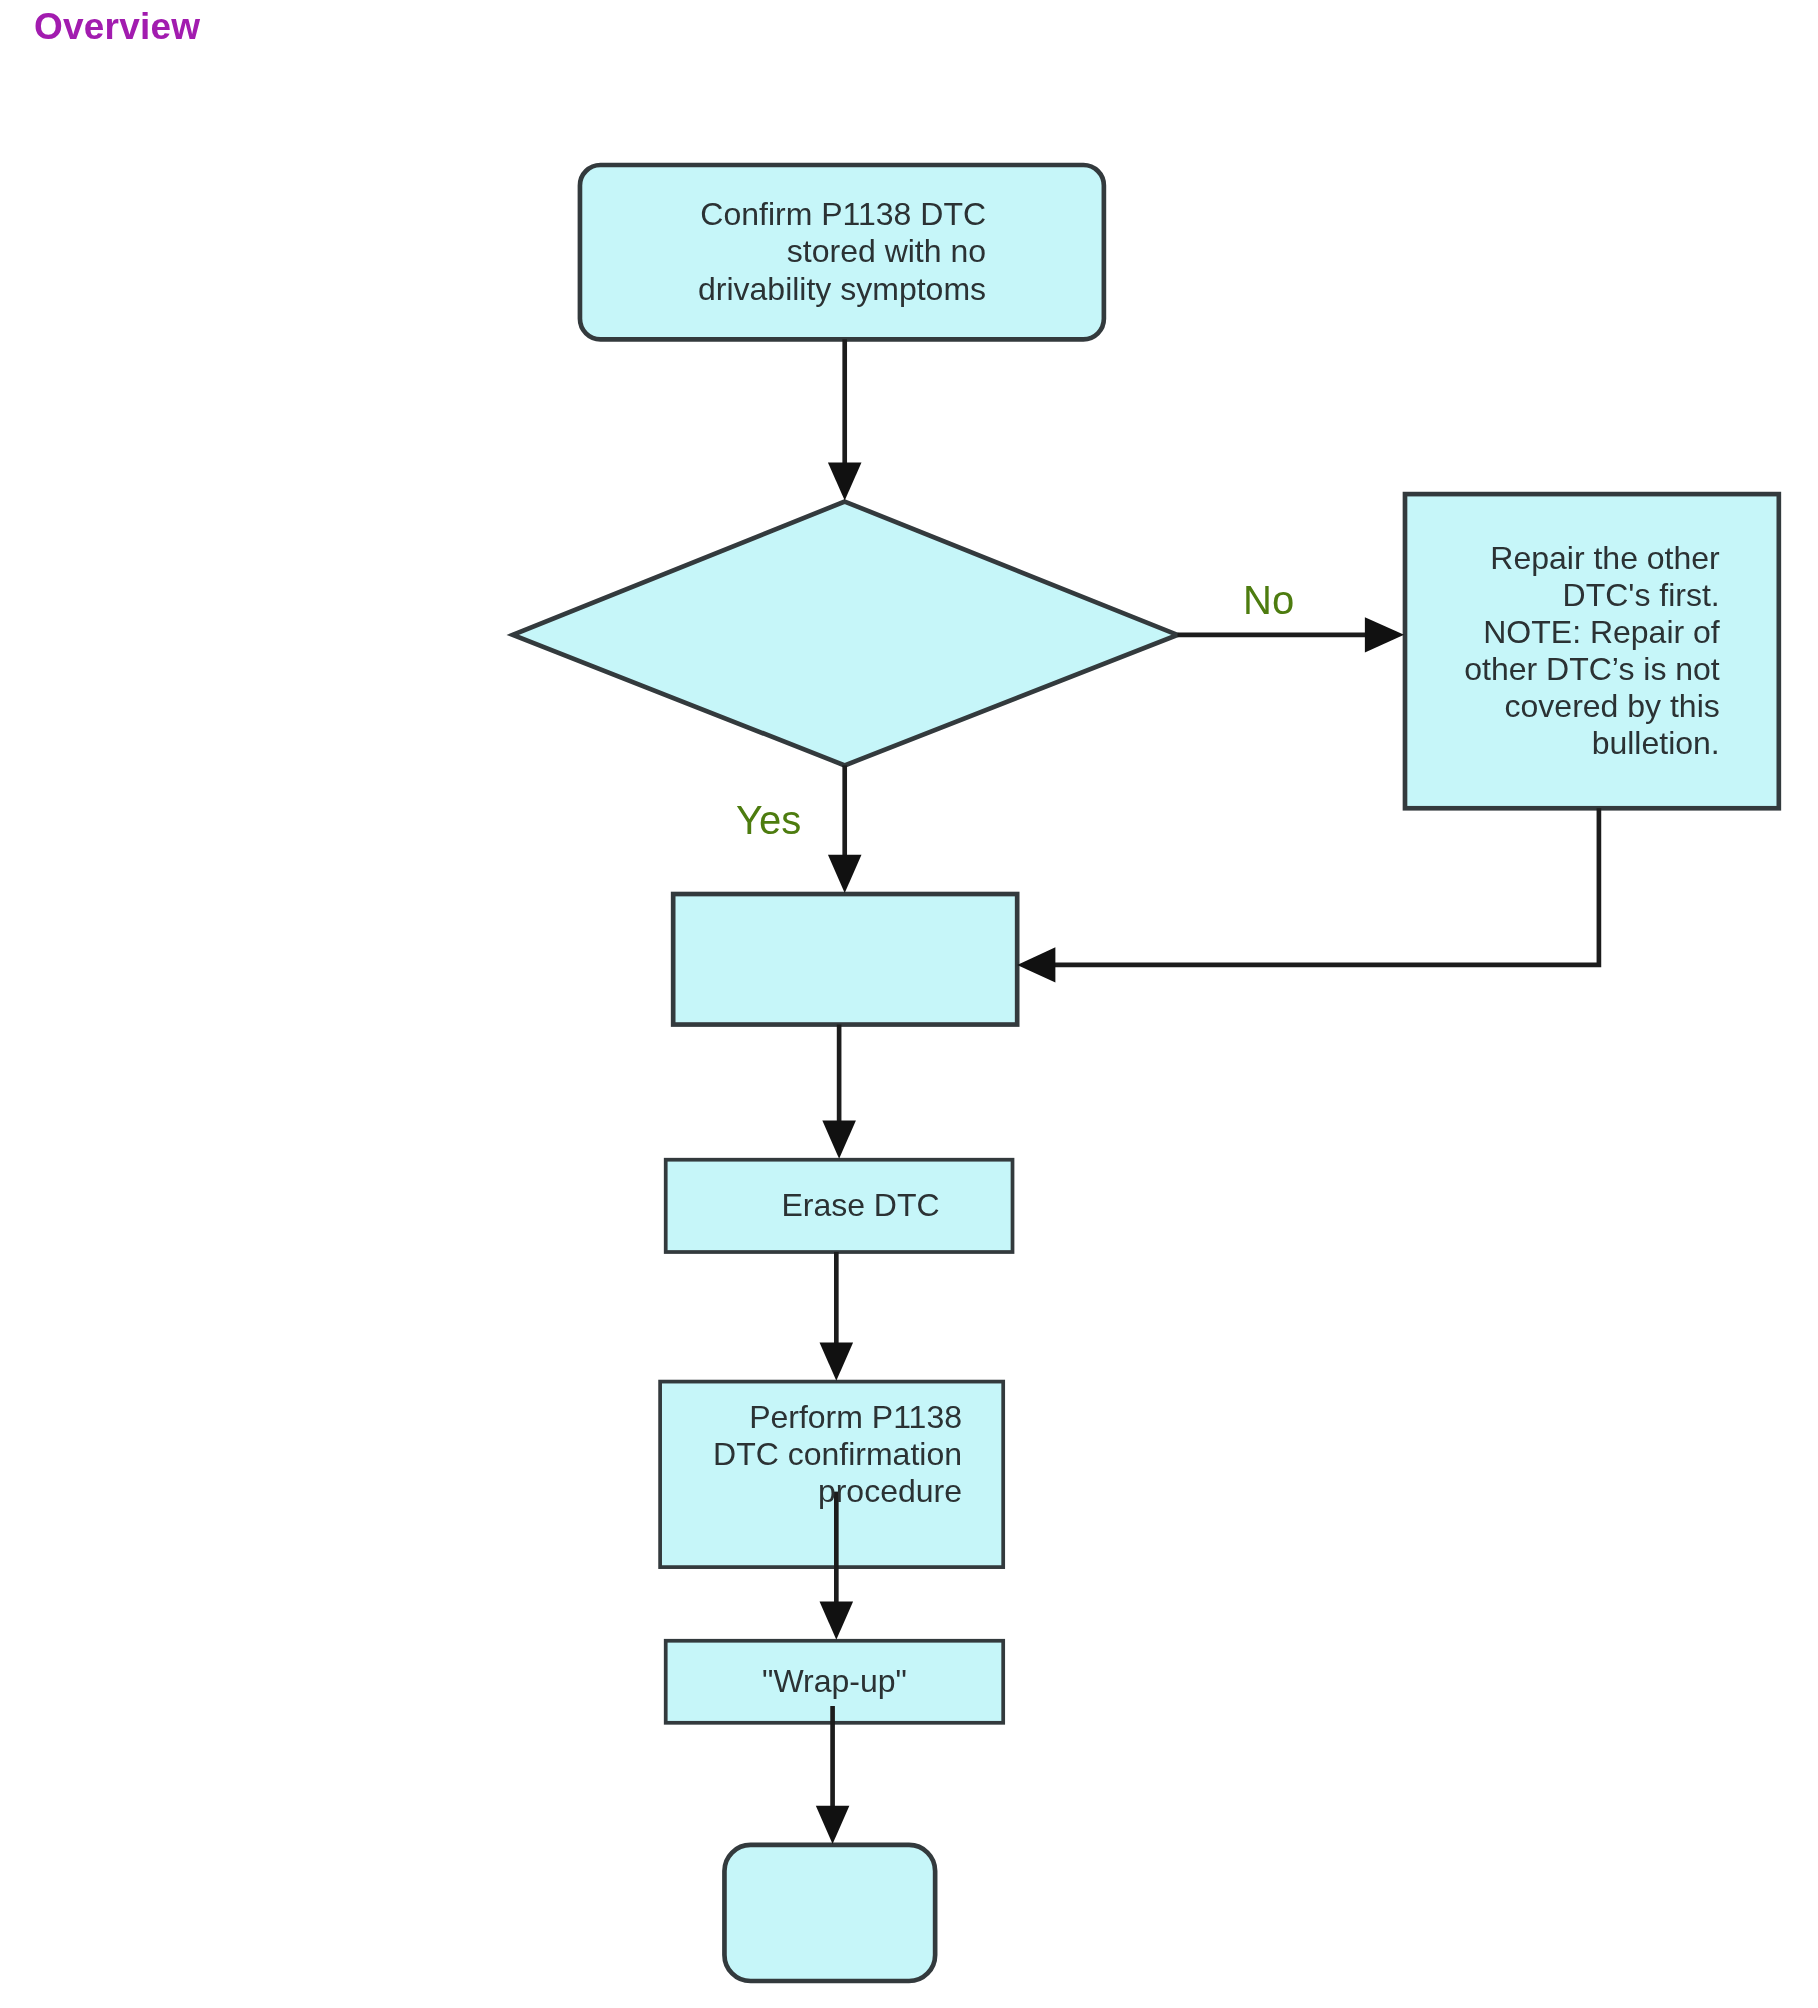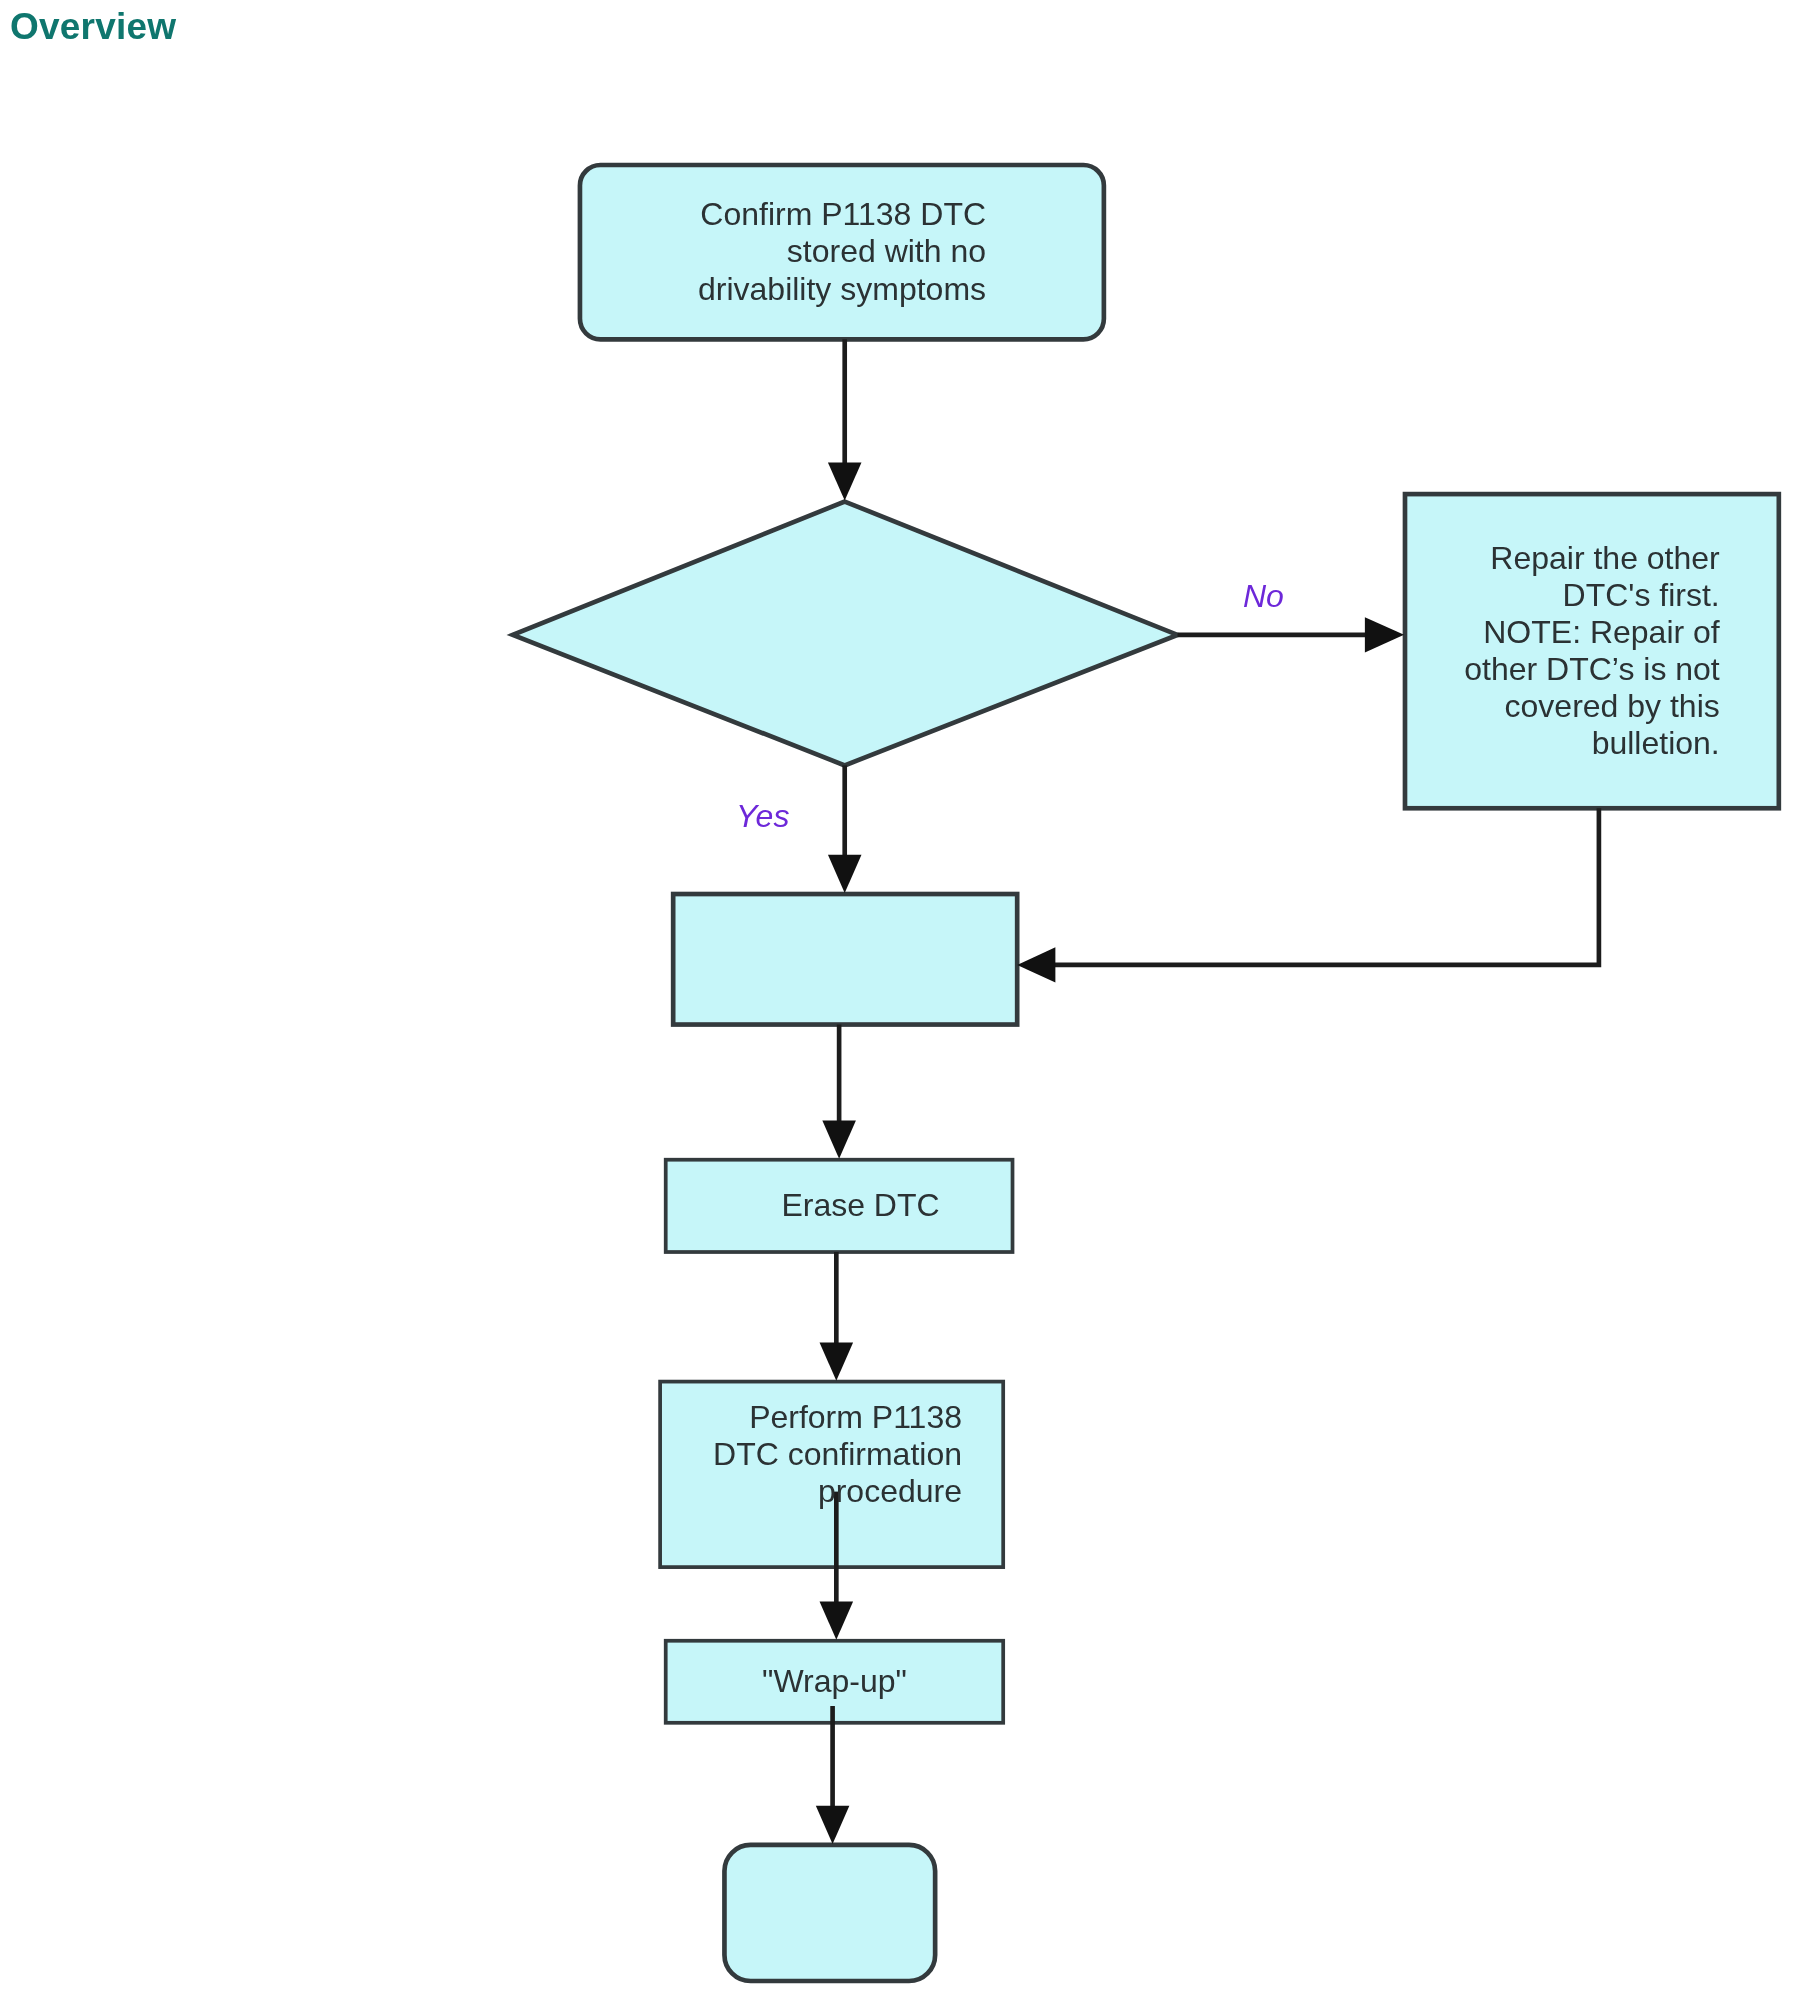--- a/index.html
+++ b/index.html
@@ -13,25 +13,25 @@
   }
   #page {
     position: relative;
     width: 1819px;
     height: 2009px;
     background: #ffffff;
     overflow: hidden;
   }
   #page-title {
     position: absolute;
-    left: 10px;
+    left: 34px;
     top: 5.6px;
     font-size: 37px;
     font-weight: bold;
-    color: #0f766e;
+    color: #a21caf;
     letter-spacing: 0.2px;
   }
   #flow-svg {
     position: absolute;
     left: 0;
     top: 0;
     width: 1819px;
     height: 2009px;
   }
   .node-shape {
@@ -60,24 +60,23 @@
   .edge-line {
     stroke: #1c1c1c;
     stroke-width: 5;
     fill: none;
   }
   .edge-head {
     fill: #111111;
   }
   .edge-label {
     position: absolute;
-    font-size: 32px;
-    color: #6d28d9;
+    font-size: 40px;
+    color: #4d7c0f;
     white-space: nowrap;
-    font-style: italic;
   }
 </style>
 </head>
 <body>
 
 <div id="page">
 
   <div id="page-title">Overview</div>
 
   <svg id="flow-svg" viewBox="0 0 1951 2155" xmlns="http://www.w3.org/2000/svg">

